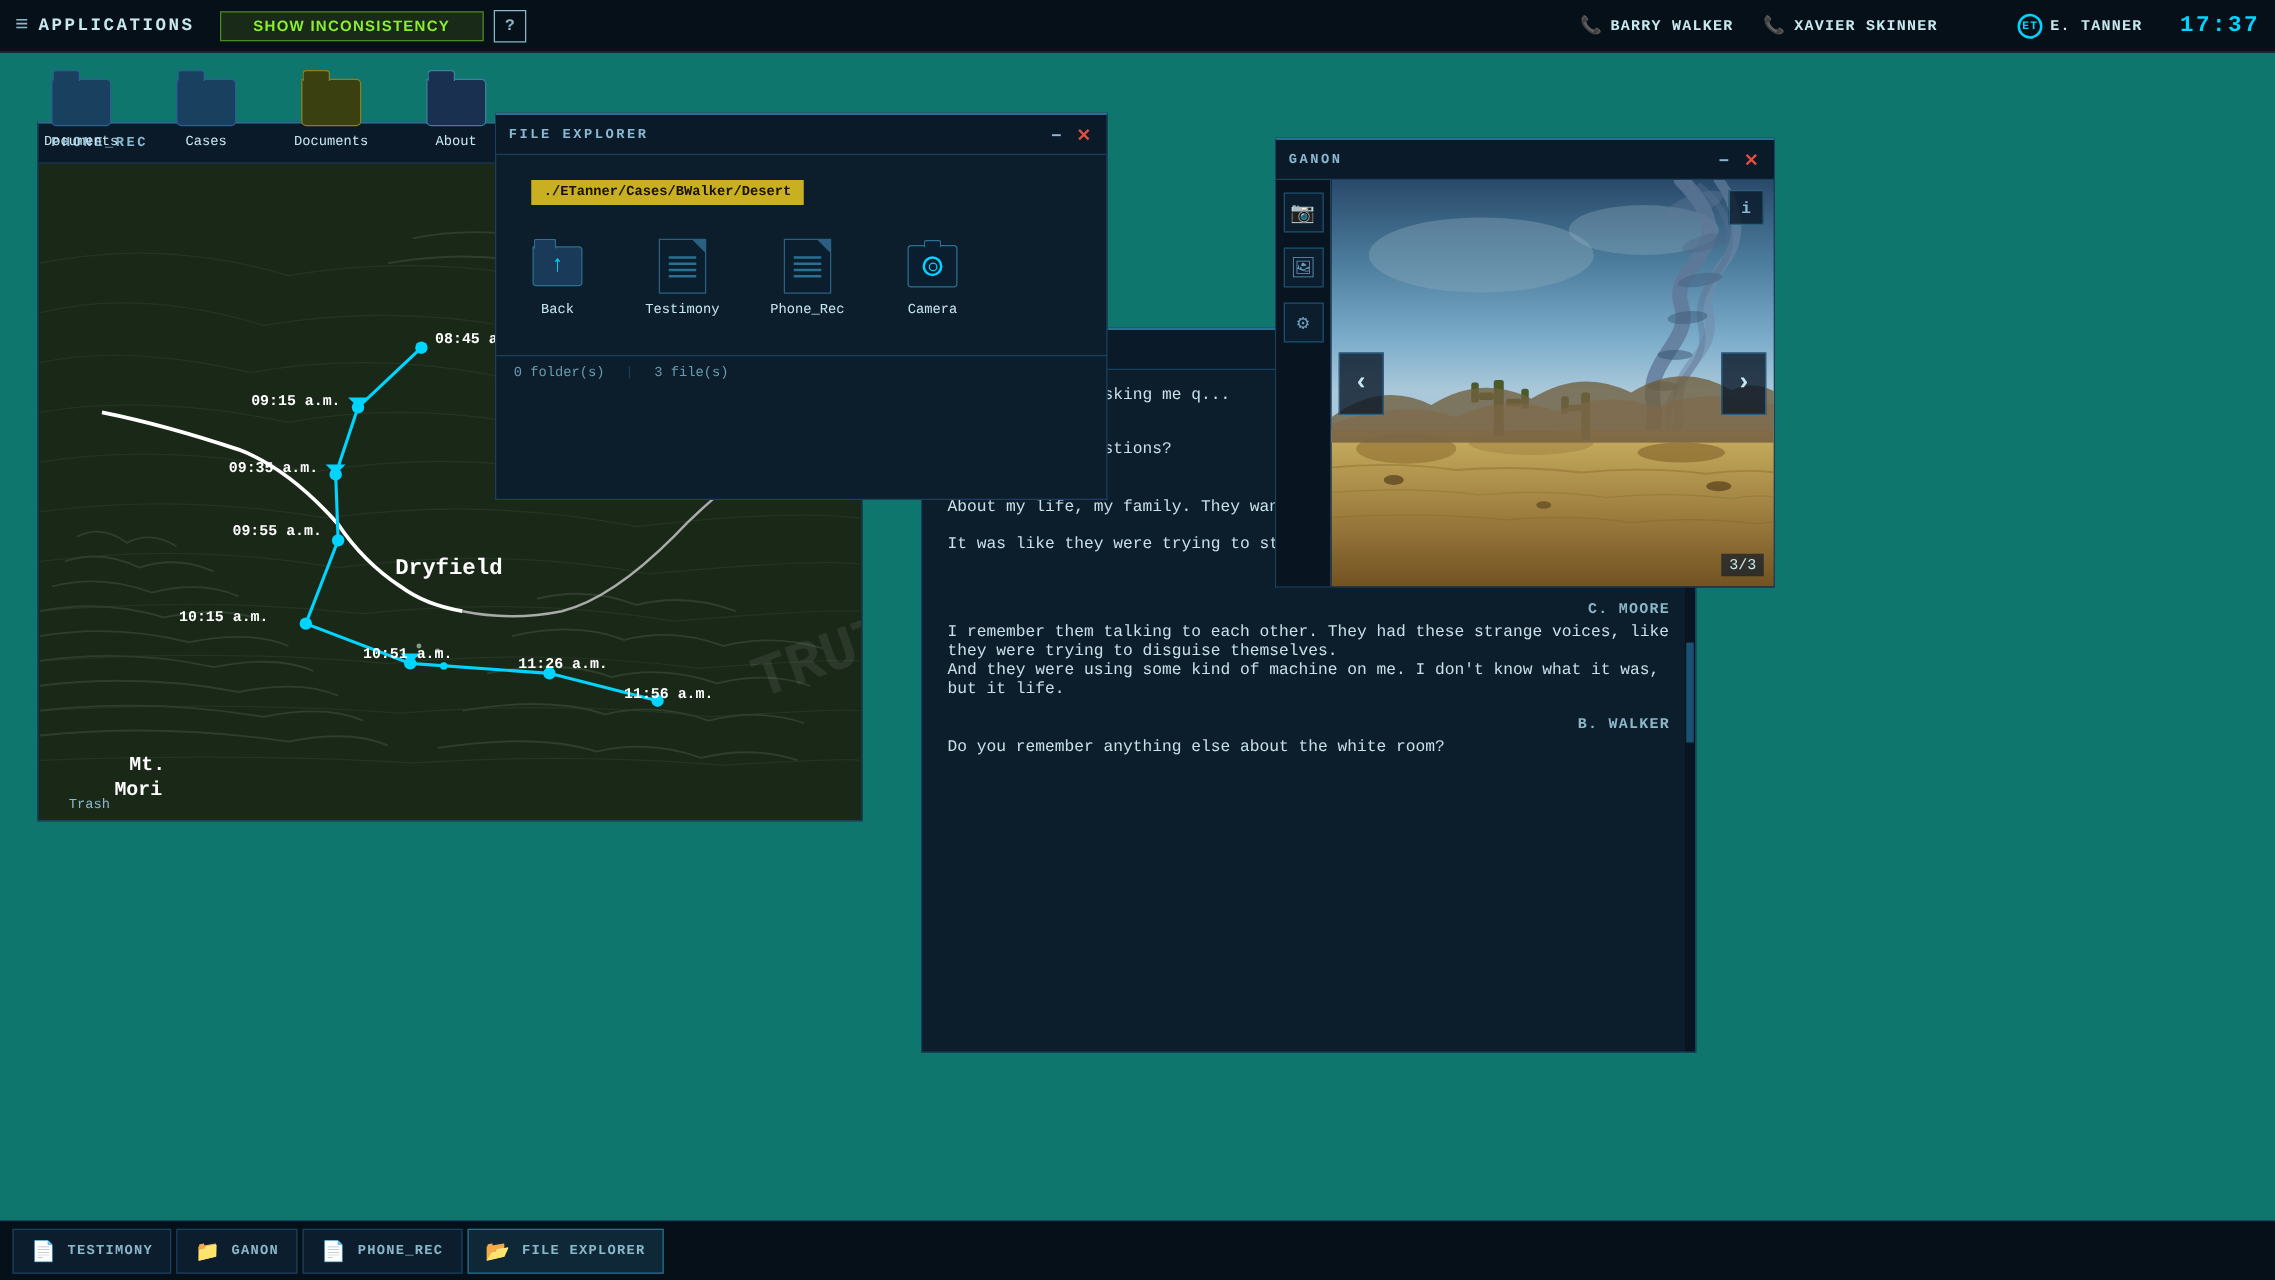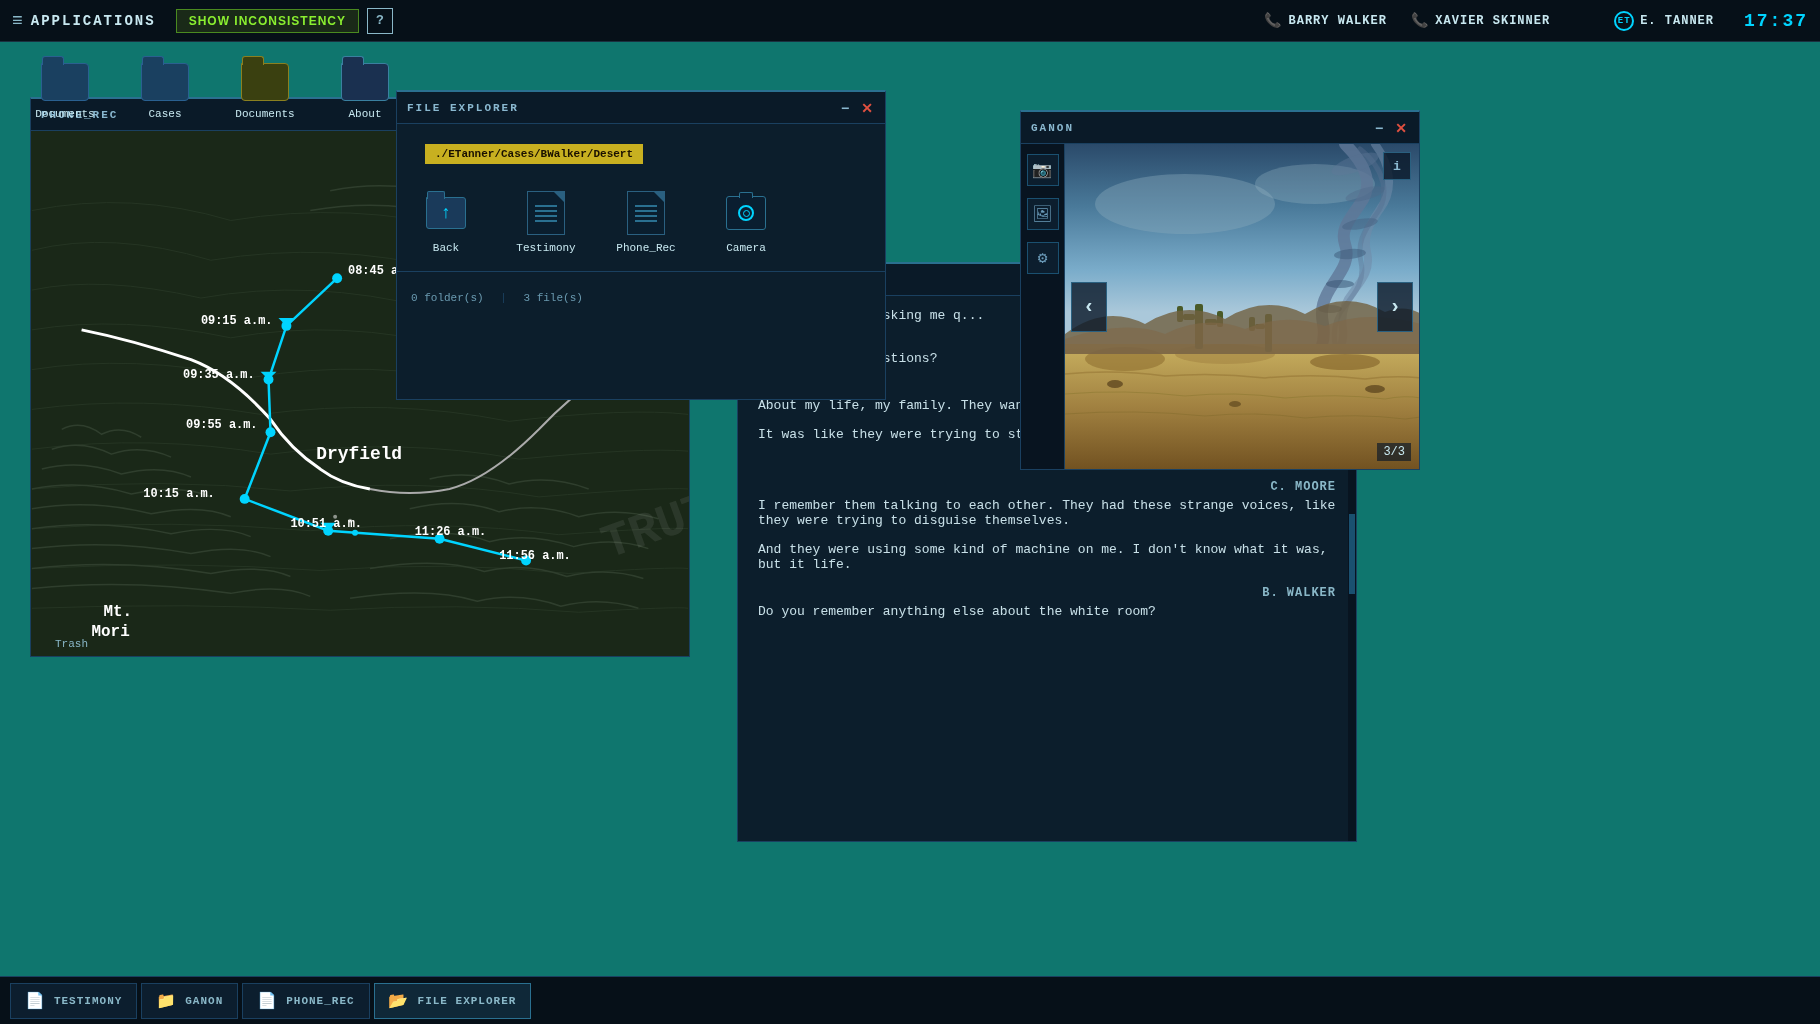--- a/index.html
+++ b/index.html
@@ -39,21 +39,21 @@
       letter-spacing: 2px;
       margin-right: 20px;
     }
     .topbar-inconsistency {
       background: #1a2a18;
       border: 1px solid #4a8a20;
       color: #8aee30;
       font-size: 12px;
       font-weight: bold;
       letter-spacing: 1px;
-      padding: 4px 12px;
+      padding: 4px 26px;
       cursor: pointer;
       text-transform: uppercase;
     }
     .topbar-question {
       border: 1px solid #8ab8c8;
       color: #8ab8c8;
       background: transparent;
       width: 26px;
       height: 26px;
       display: flex;
@@ -384,24 +384,24 @@
       justify-content: center;
     }
     .camera-lens-inner {
       width: 7px;
       height: 7px;
       border-radius: 50%;
       border: 1.5px solid #00d4ff;
     }
     .file-explorer-footer {
       border-top: 1px solid #1a4060;
-      padding: 20px 14px;
+      padding: 8px 14px;
       font-size: 11px;
       color: #6a9ab0;
-      margin-top: 7px;
+      margin-top: 20px;
     }
     .footer-separator {
       margin: 0 10px;
       color: #1a4060;
     }
 
     
     #testimony-window {
       left: 737px;
       top: 220px;
@@ -822,21 +822,21 @@
       </div>
       <div class="testimony-speaker">C.</div>
       <div style="margin-bottom:14px;">
         <div class="testimony-text">About my life, my family. They wanted to know everything about me.</div>
       </div>
       <div style="margin-bottom:14px;">
         <div class="testimony-text">It was like they were trying to study me.</div>
       </div>
       <div class="testimony-speaker">B. WALKER</div>
       <div class="testimony-speaker">C. MOORE</div>
-      <div style="margin-bottom:14px;">
+      <div style="">
         <div class="testimony-text">I remember them talking to each other. They had these strange voices, like they were trying to disguise themselves.</div>
       </div>
       <div style="margin-bottom:14px;">
         <div class="testimony-text">And they were using some kind of machine on me. I don't know what it was, but it life.</div>
       </div>
       <div class="testimony-speaker">B. WALKER</div>
       <div style="margin-bottom:14px;">
         <div class="testimony-text">Do you remember anything else about the white room?</div>
       </div>
     </div>

